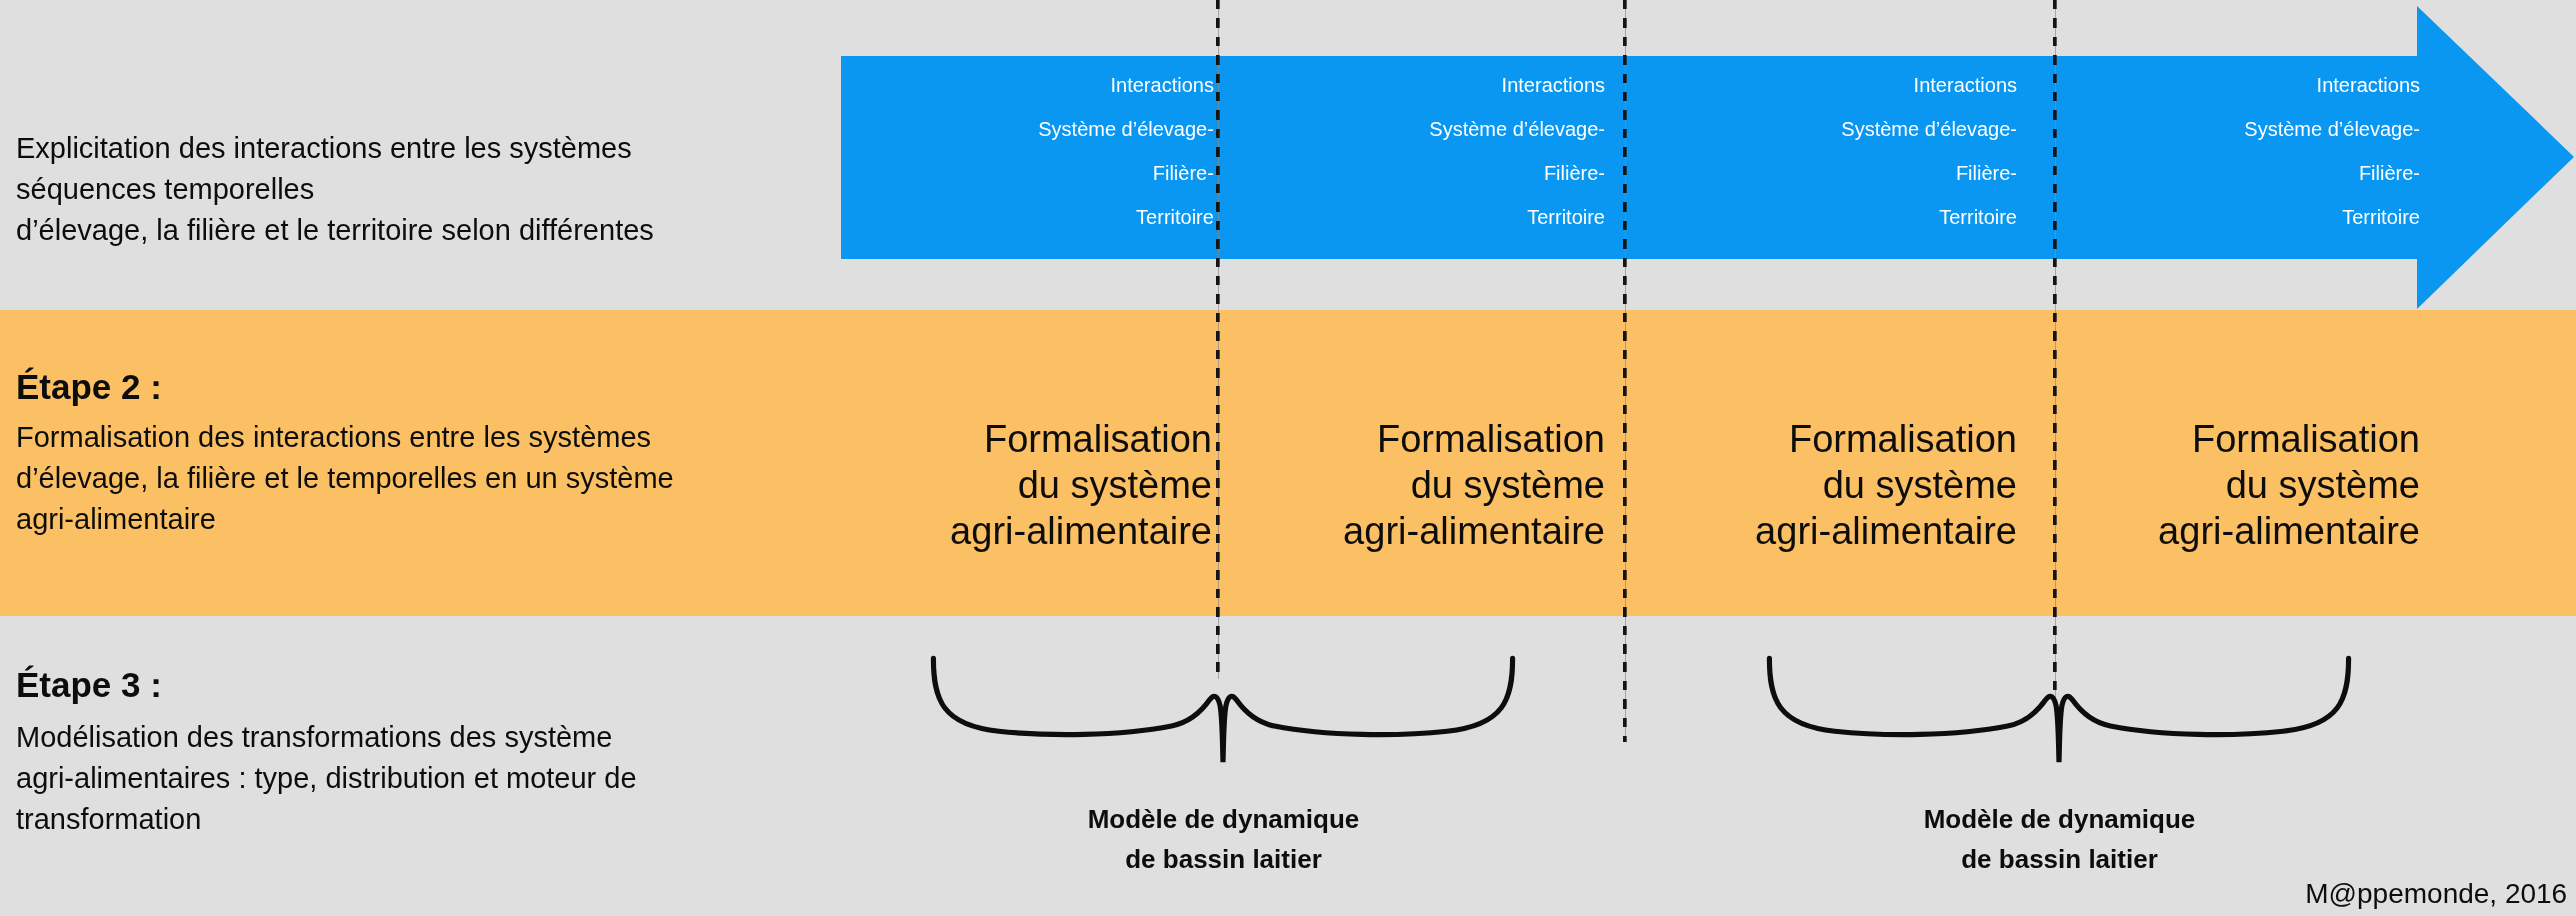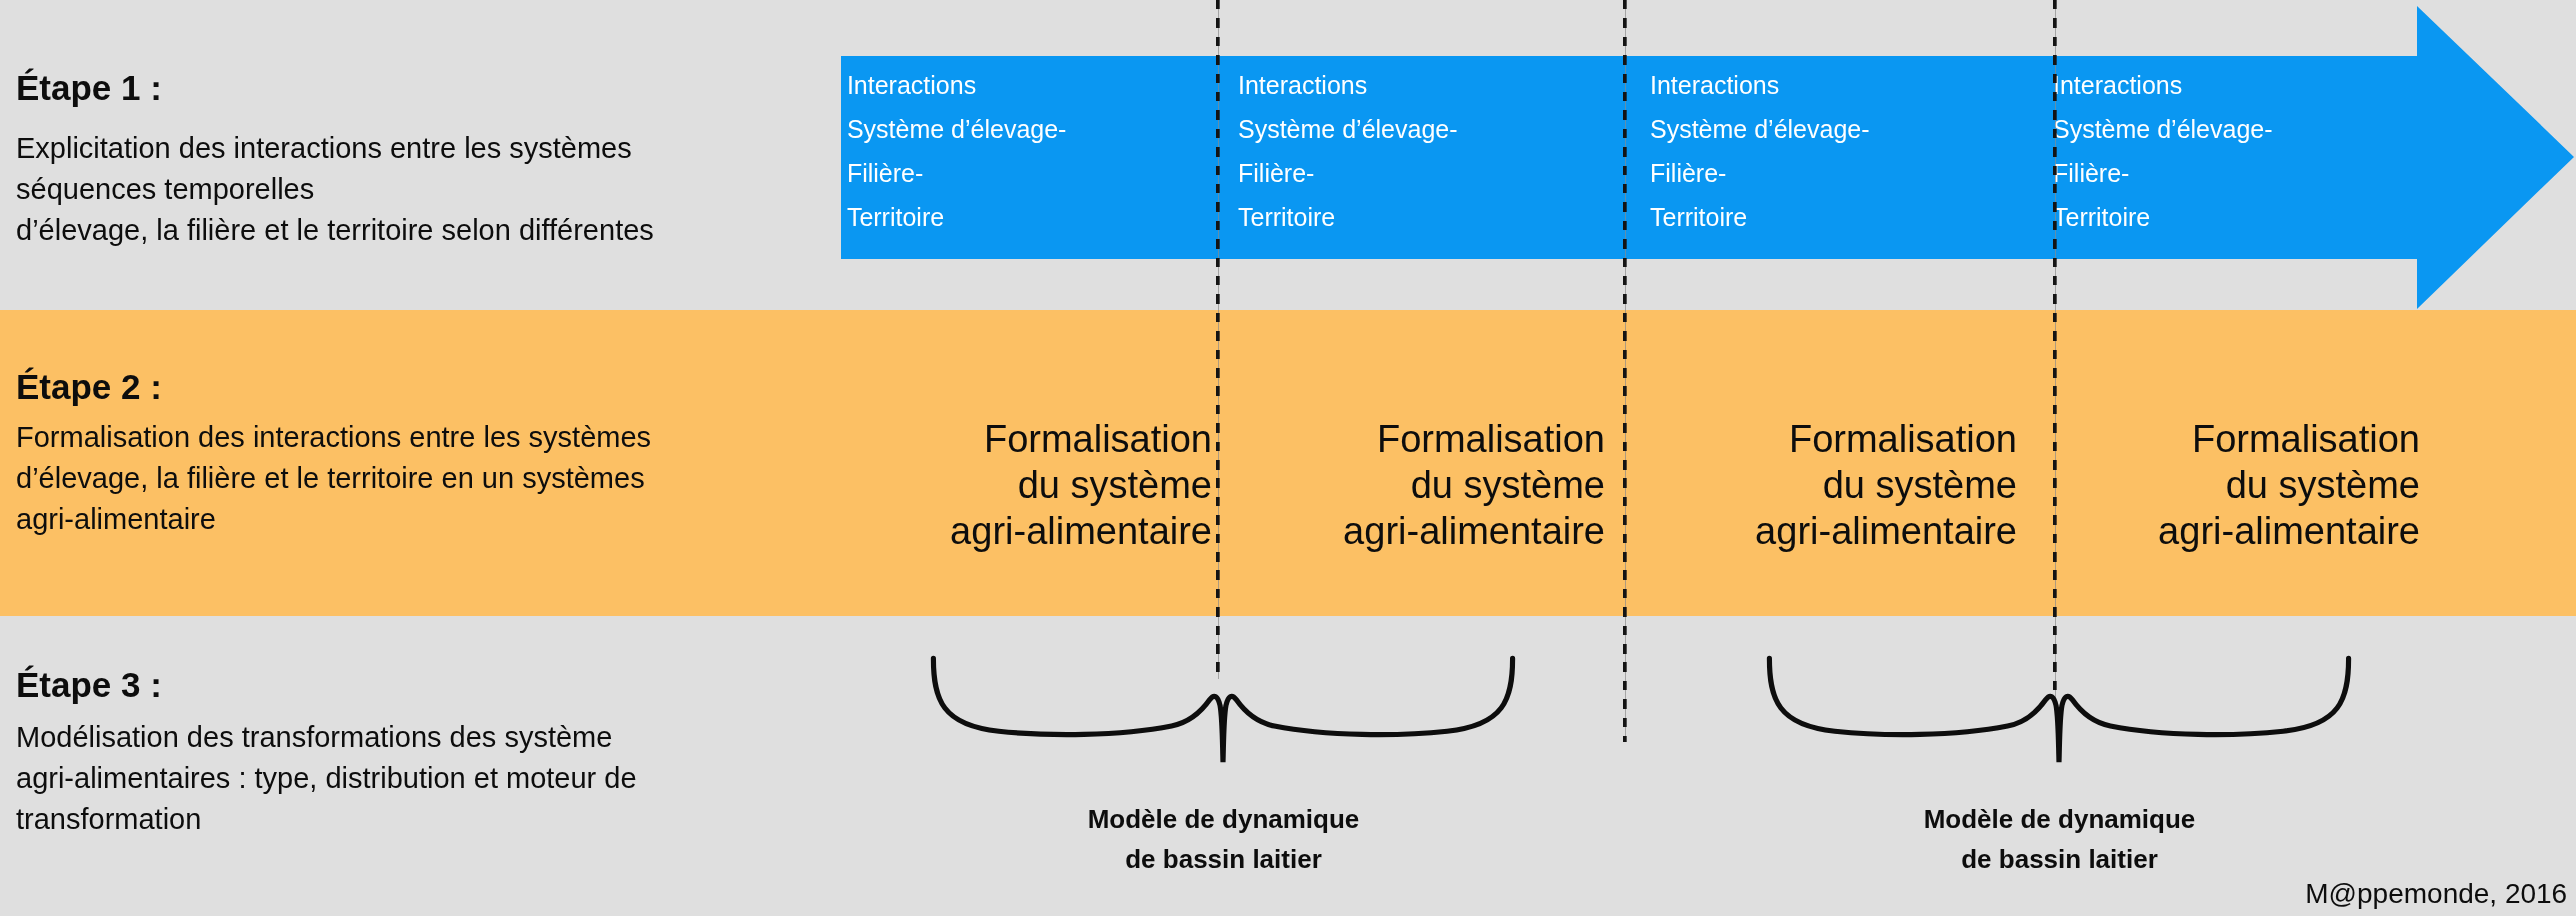--- a/index.html
+++ b/index.html
@@ -33,23 +33,23 @@
     position: absolute;
     left: 841px; top: 5.9px;
     width: 1733px; height: 303px;
     background: #0a97f2;
     clip-path: polygon(0 50px, 1576px 50px, 1576px 0, 1733px 151px,
                        1576px 303px, 1576px 253px, 0 253px);
   }
   .arrow-cell {
     position: absolute; top: 57px;
     width: 367px;
-    text-align: left;
+    text-align: right;
     color: #ffffff;
-    font-size: 25px; line-height: 44px;
+    font-size: 20px; line-height: 44px;
   }
   #arrow-cell-1 { left: 5.9px; }
   #arrow-cell-2 { left: 397px; }
   #arrow-cell-3 { left: 809px; }
   #arrow-cell-4 { left: 1212px; }
 
   
   .dashed-separator {
     position: absolute; top: 0; width: 3.7px;
     background-image:
@@ -130,31 +130,30 @@
       <div>Système d’élevage-</div>
       <div>Filière-</div>
       <div>Territoire</div>
     </div>
   </div>
 
   <div class="dashed-separator" id="separator-1"></div>
   <div class="dashed-separator" id="separator-2"></div>
   <div class="dashed-separator" id="separator-3"></div>
 
-  <div class="step-panel step-title" id="step1-title">Étape 1 :</div>
   <div class="step-panel step-lines" id="step1-lines">
     <div>Explicitation des interactions entre les systèmes</div>
     <div>séquences temporelles</div>
     <div>d’élevage, la filière et le territoire selon différentes</div>
   </div>
 
   <div class="step-panel step-title" id="step2-title">Étape 2 :</div>
   <div class="step-panel step-lines" id="step2-lines">
     <div>Formalisation des interactions entre les systèmes</div>
-    <div>d’élevage, la filière et le territoire en un systèmes</div>
+    <div>d’élevage, la filière et le temporelles en un système</div>
     <div>agri-alimentaire</div>
   </div>
 
   <div class="step-panel step-title" id="step3-title">Étape 3 :</div>
   <div class="step-panel step-lines" id="step3-lines">
     <div>Modélisation des transformations des système</div>
     <div>agri-alimentaires : type, distribution et moteur de</div>
     <div>transformation</div>
   </div>
 

